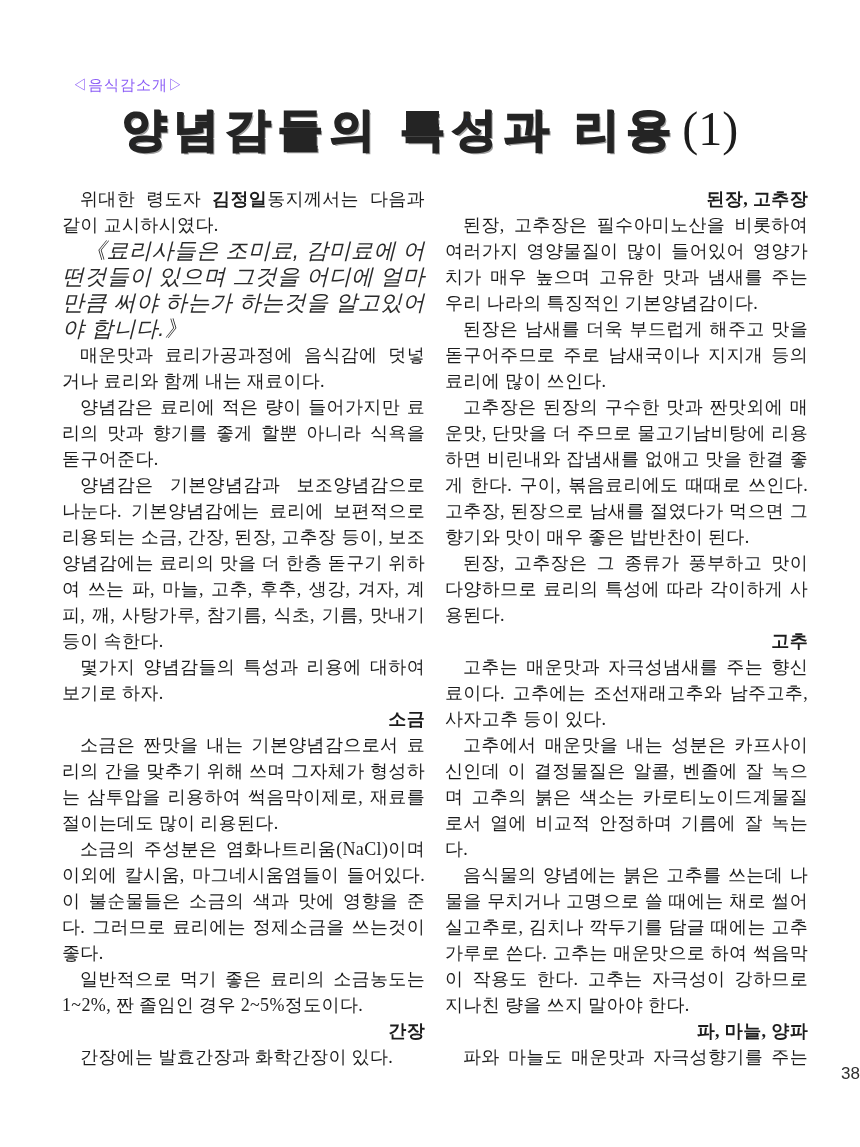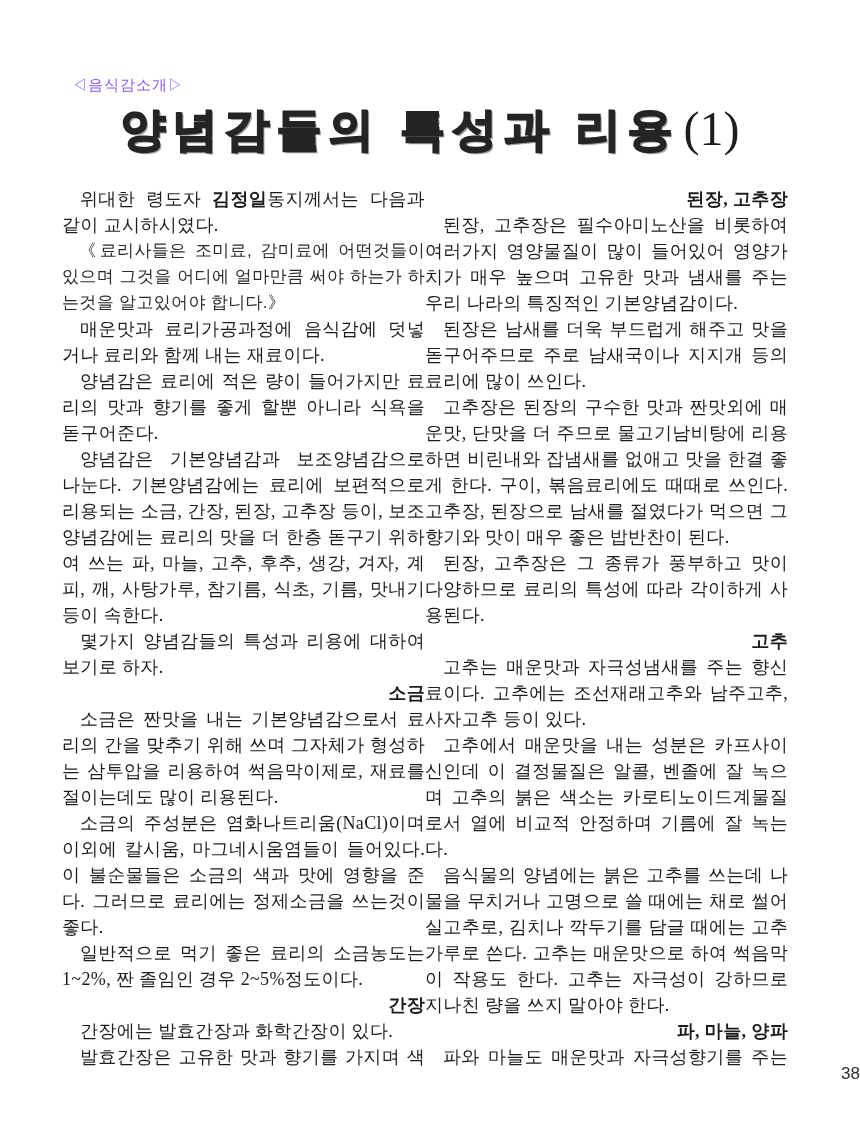--- a/index.html
+++ b/index.html
@@ -24,21 +24,21 @@
     color: #8b5cf6;
   }
   .title-row {
     position: absolute;
     left: 0; right: 0;
     top: 100px;
     text-align: center;
     white-space: nowrap;
   }
   .title-main {
-    font-family: Liberation Sans, sans-serif;
+    font-family: Liberation Serif, serif;
     font-weight: 800;
     font-size: 45px;
     letter-spacing: 7px;
     color: #1d4ed8;
     -webkit-text-stroke: 2px #242424;
     text-shadow: 2px 2px 0 rgba(80,80,80,0.55);
     vertical-align: baseline;
   }
   .title-suffix {
     font-family: "Liberation Serif", serif;
@@ -48,20 +48,21 @@
     margin-left: 4px;
     vertical-align: baseline;
   }
   .columns {
     position: absolute;
     left: 62px;
     top: 186px;
     width: 746px;
     height: 884px;
     display: flex;
+    gap: 20px;
     overflow: hidden;
   }
   .column {
     width: 363px;
     flex: 0 0 363px;
   }
   .para, .heading, .quote {
     margin: 0;
     font-size: 18px;
     line-height: 26px;
@@ -70,22 +71,23 @@
     word-break: break-all;
     letter-spacing: 0.02em;
     text-indent: 1em;
   }
   .heading {
     font-weight: 700;
     text-align: right;
   }
   .quote {
     font-family: "Liberation Sans", sans-serif;
-    font-size: 17px;
+    font-size: 22px;
     color: #2a2a2a;
+    font-style: italic;
   }
   .leader-name { font-weight: 700; }
   .page-number {
     position: absolute;
     left: 0; right: 0;
     top: 1064px;
     text-align: right;
     font-family: "Liberation Sans", sans-serif;
     font-size: 17px;
     color: #2e2e2e;

